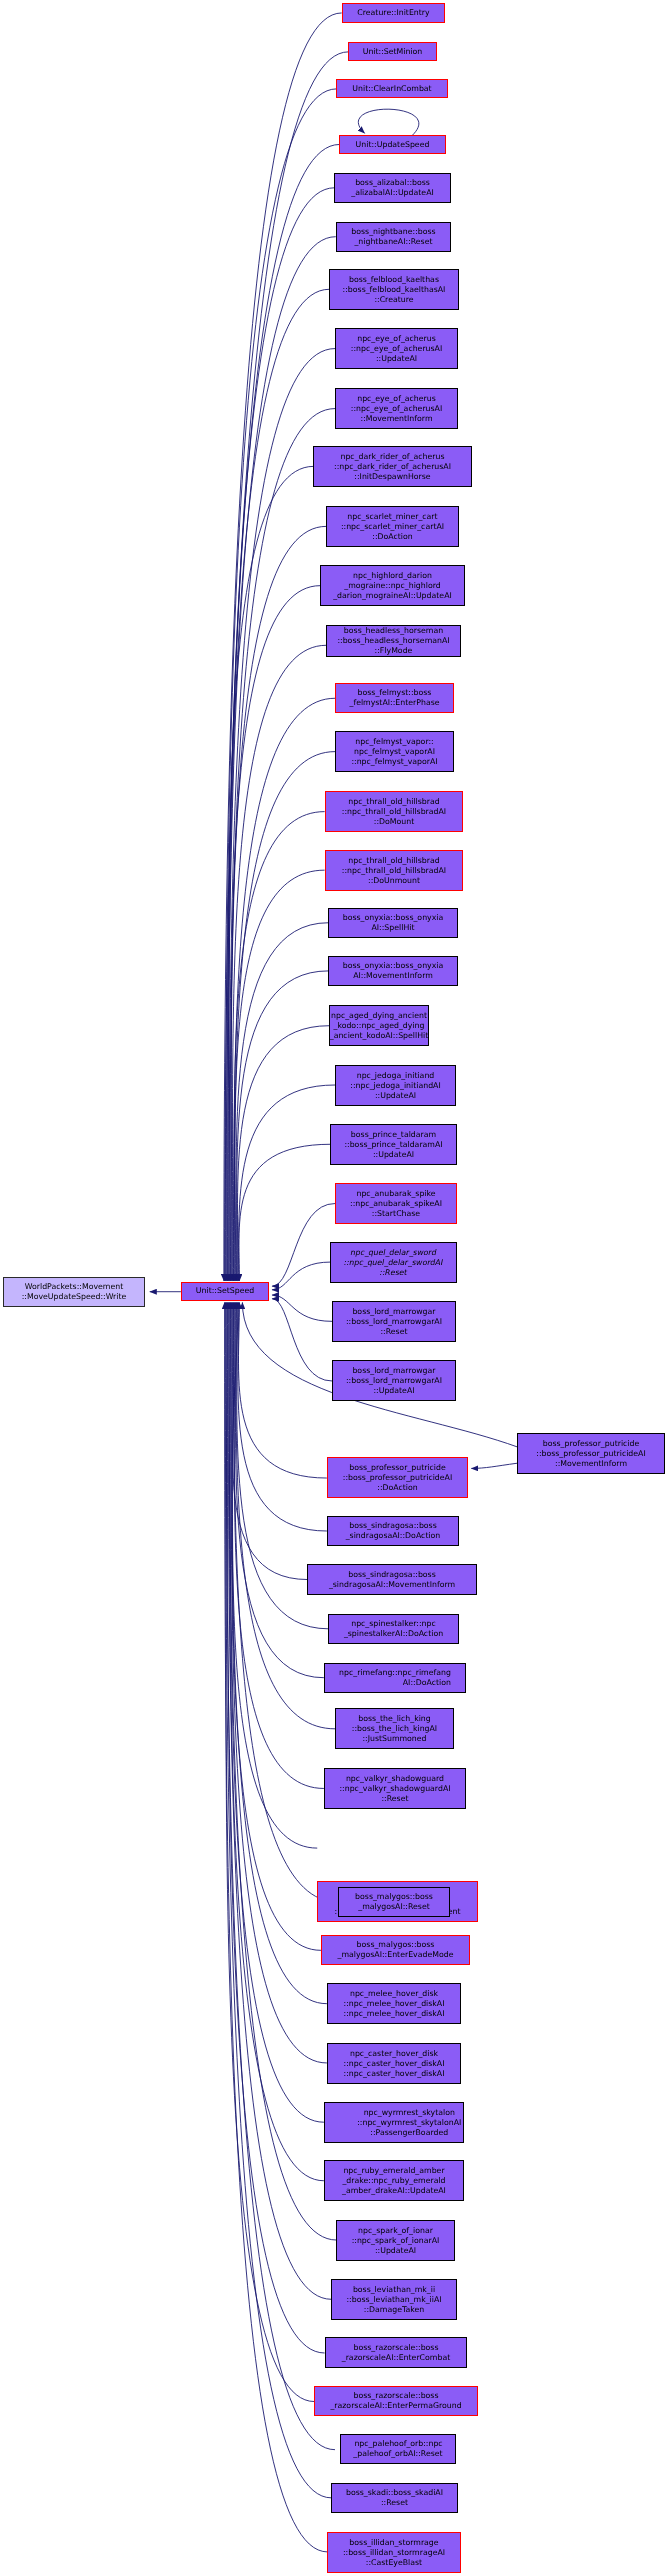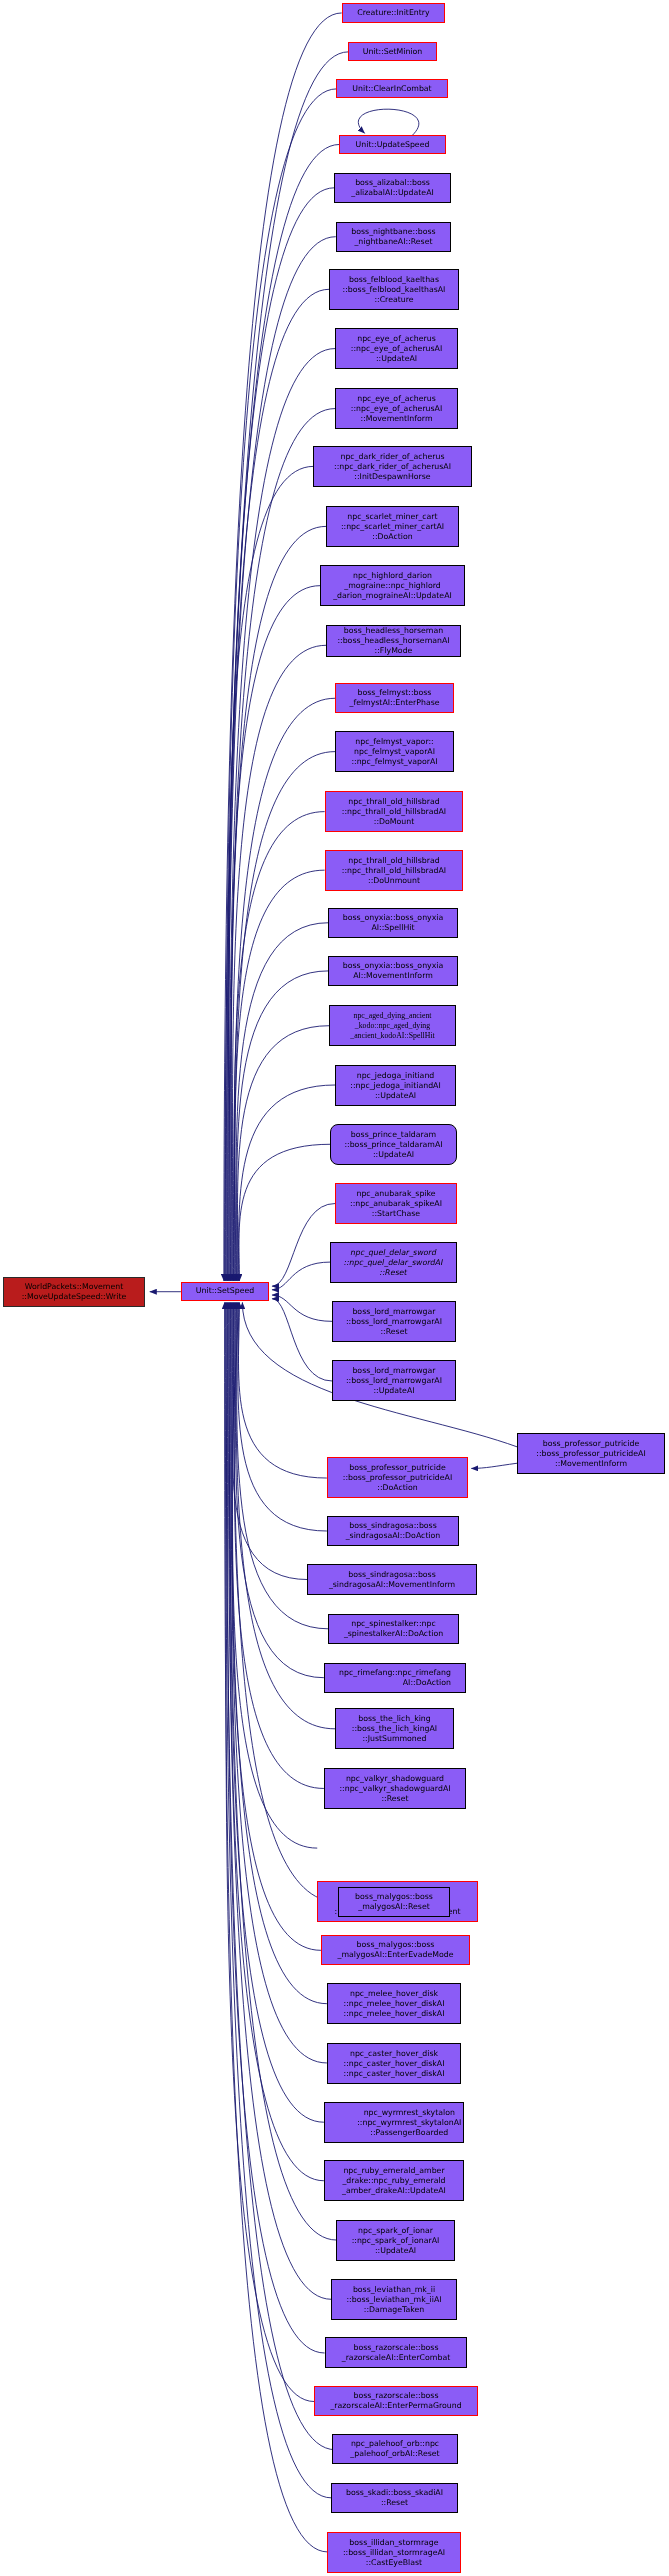--- a/index.html
+++ b/index.html
@@ -9,21 +9,21 @@
   }
   #edges { position:absolute; left:0; top:0; width:670px; height:2576px; }
   .node {
     position:absolute; box-sizing:border-box; background:#8b5cf6;
     border:0.7px solid #000000; color:#000000;
     font:7.8px/10px "DejaVu Sans", sans-serif;
     display:flex; align-items:center; justify-content:center;
     text-align:center; white-space:pre-line; padding:0.7px 1.5px; overflow:hidden;
   }
   .node.red  { border:1.5px solid #ff0000; }
-  .node.root { background:#b91c1c; border:1.5px solid #2a2a2a; }
+  .node.root { background:#c4b5fd; border:1.5px solid #2a2a2a; }
 </style>
 </head>
 <body>
 
 <div id="graph">
   <svg id="edges" width="670" height="2576" viewBox="0 0 904 3477" xmlns="http://www.w3.org/2000/svg">
     <defs>
       <marker id="ah" markerUnits="userSpaceOnUse" markerWidth="11" markerHeight="8" refX="9.5" refY="4" orient="auto">
         <path d="M0,0 L10,4 L0,8 Z" fill="#191970"></path>
       </marker>
@@ -123,27 +123,27 @@
       <div class="node red" style="left: 325px; top: 791px; width: 138px; height: 41px;">npc_thrall_old_hillsbrad
 ::npc_thrall_old_hillsbradAI
 ::DoMount</div>
       <div class="node red" style="left: 325px; top: 850px; width: 138px; height: 41px;">npc_thrall_old_hillsbrad
 ::npc_thrall_old_hillsbradAI
 ::DoUnmount</div>
       <div class="node black" style="left: 328px; top: 908px; width: 130px; height: 30px;">boss_onyxia::boss_onyxia
 AI::SpellHit</div>
       <div class="node black" style="left: 328px; top: 956px; width: 130px; height: 30px;">boss_onyxia::boss_onyxia
 AI::MovementInform</div>
-      <div class="node black" style="left: 329px; top: 1005px; width: 127px; height: 41px; font-family: Liberation Serif, serif;">npc_aged_dying_ancient
+      <div class="node black" style="left: 329px; top: 1005px; width: 100px; height: 41px;">npc_aged_dying_ancient
 _kodo::npc_aged_dying
 _ancient_kodoAI::SpellHit</div>
       <div class="node black" style="left: 335px; top: 1065px; width: 121px; height: 41px;">npc_jedoga_initiand
 ::npc_jedoga_initiandAI
 ::UpdateAI</div>
-      <div class="node black" style="left: 330px; top: 1124px; width: 127px; height: 41px; border-radius: 8px;">boss_prince_taldaram
+      <div class="node black" style="left: 330px; top: 1124px; width: 127px; height: 41px;">boss_prince_taldaram
 ::boss_prince_taldaramAI
 ::UpdateAI</div>
       <div class="node red" style="left: 335px; top: 1183px; width: 122px; height: 41px;">npc_anubarak_spike
 ::npc_anubarak_spikeAI
 ::StartChase</div>
       <div class="node black" style="left: 330px; top: 1242px; width: 127px; height: 41px; font-style: italic;">npc_quel_delar_sword
 ::npc_quel_delar_swordAI
 ::Reset</div>
       <div class="node black" style="left: 332px; top: 1301px; width: 124px; height: 41px;">boss_lord_marrowgar
 ::boss_lord_marrowgarAI
@@ -190,21 +190,21 @@
       <div class="node black" style="left: 336px; top: 2220px; width: 119px; height: 41px;">npc_spark_of_ionar
 ::npc_spark_of_ionarAI
 ::UpdateAI</div>
       <div class="node black" style="left: 331px; top: 2279px; width: 126px; height: 41px;">boss_leviathan_mk_ii
 ::boss_leviathan_mk_iiAI
 ::DamageTaken</div>
       <div class="node black" style="left: 325px; top: 2337px; width: 142px; height: 31px;">boss_razorscale::boss
 _razorscaleAI::EnterCombat</div>
       <div class="node red" style="left: 314px; top: 2386px; width: 164px; height: 30px;">boss_razorscale::boss
 _razorscaleAI::EnterPermaGround</div>
-      <div class="node black" style="left: 332px; top: 2434px; width: 126px; height: 30px;">npc_palehoof_orb::npc
+      <div class="node black" style="left: 340px; top: 2434px; width: 116px; height: 30px; text-align: right;">npc_palehoof_orb::npc
 _palehoof_orbAI::Reset</div>
       <div class="node black" style="left: 331px; top: 2483px; width: 127px; height: 30px;">boss_skadi::boss_skadiAI
 ::Reset</div>
       <div class="node red" style="left: 327px; top: 2532px; width: 134px; height: 41px;">boss_illidan_stormrage
 ::boss_illidan_stormrageAI
 ::CastEyeBlast</div>
       <div class="node black" style="left: 517px; top: 1433px; width: 148px; height: 41px;">boss_professor_putricide
 ::boss_professor_putricideAI
 ::MovementInform</div>
     </div>

